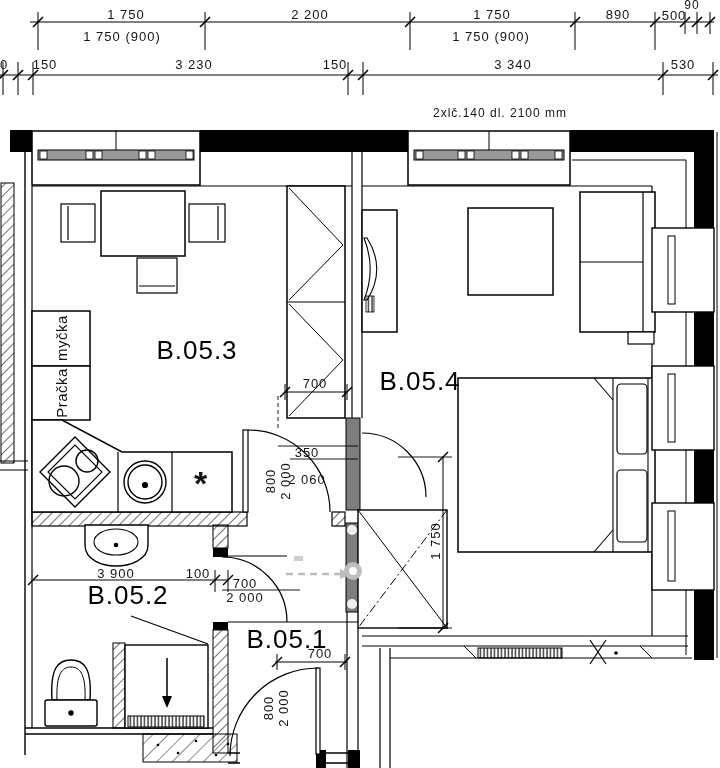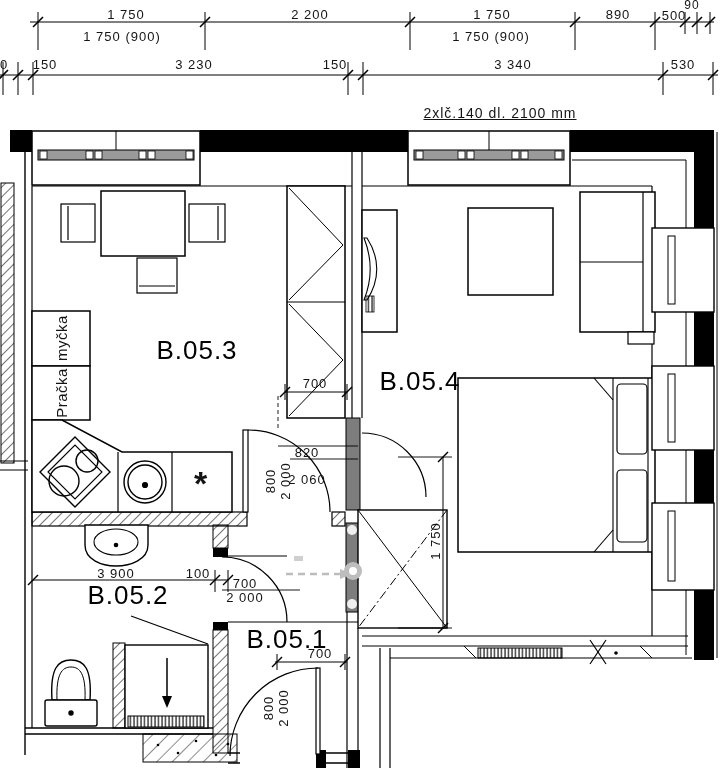--- a/index.html
+++ b/index.html
@@ -4,21 +4,21 @@
 <style>
   html,body{margin:0;padding:0;background:#fff;}
   #plan{position:relative;width:720px;height:768px;background:#fff;overflow:hidden;
         font-family:"Liberation Sans",sans-serif;border-radius:11px;}
   #plan svg{position:absolute;left:0;top:0;}
   .lbl{position:absolute;color:#141414;white-space:nowrap;
        transform:translate(-50%,-50%);font-size:13px;letter-spacing:1px;}
   .rot{transform:translate(-50%,-50%) rotate(-90deg);}
   .room{font-size:26px;letter-spacing:1px;color:#000000;}
   .small{font-size:12px;}
-  .note{font-size:14px;letter-spacing:1px;text-decoration:underline;}
+  .note{font-size:12px;letter-spacing:1px;}
   .appl{font-size:15px;letter-spacing:.5px;}
   .star{font-size:34px;font-weight:bold;}
 </style>
 </head>
 <body>
 
 <div id="plan">
 
 <svg width="720" height="768" viewBox="0 0 720 768">
   <defs>
@@ -340,21 +340,21 @@
 <div class="lbl room" style="left:197px;top:350px">B.05.3</div>
 <div class="lbl room" style="left:420px;top:381px">B.05.4</div>
 <div class="lbl room" style="left:128px;top:595px">B.05.2</div>
 <div class="lbl room" style="left:287px;top:639px">B.05.1</div>
 
 <div class="lbl appl rot" style="left:61px;top:338px">myčka</div>
 <div class="lbl appl rot" style="left:61px;top:393px">Pračka</div>
 <div class="lbl star" style="left:201px;top:483px">*</div>
 
 <div class="lbl" style="left:315px;top:383px">700</div>
-<div class="lbl" style="left:307px;top:452px">820</div>
+<div class="lbl" style="left:307px;top:452px">350</div>
 <div class="lbl" style="left:307px;top:479px">2 060</div>
 <div class="lbl rot" style="left:270px;top:481px">800</div>
 <div class="lbl rot" style="left:285px;top:481px">2 000</div>
 <div class="lbl rot" style="left:435px;top:541px">1 750</div>
 <div class="lbl" style="left:116px;top:573px">3 900</div>
 <div class="lbl" style="left:198px;top:573px">100</div>
 <div class="lbl" style="left:245px;top:583px">700</div>
 <div class="lbl" style="left:245px;top:597px">2 000</div>
 <div class="lbl" style="left:320px;top:653px">700</div>
 <div class="lbl rot" style="left:268px;top:708px">800</div>

